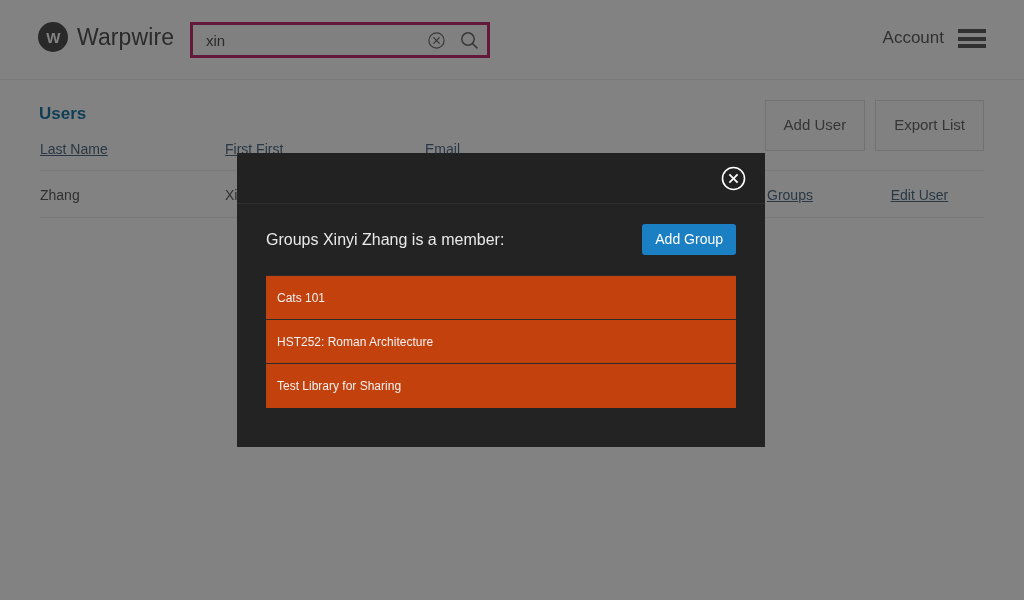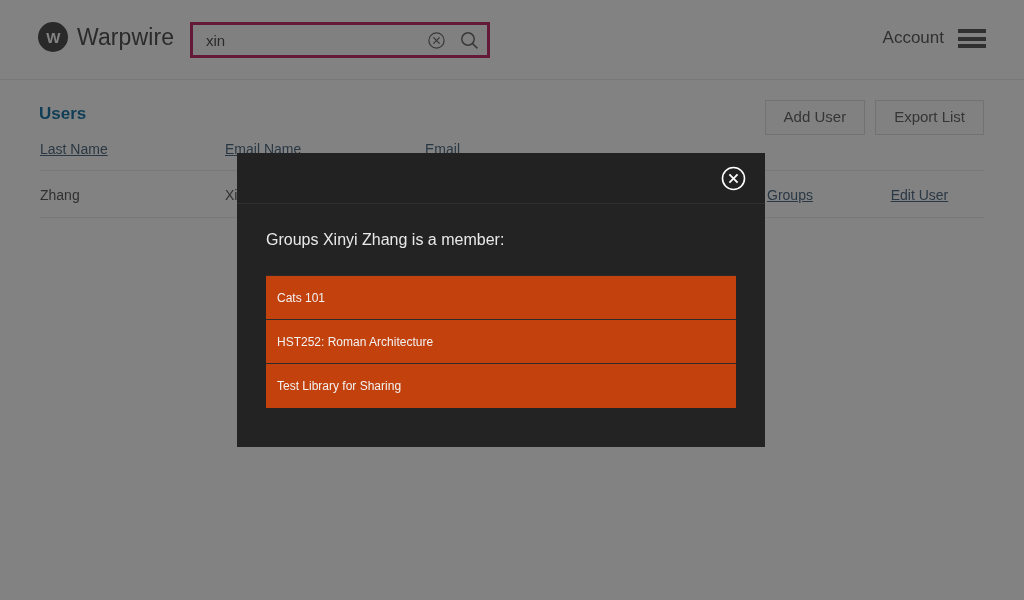--- a/index.html
+++ b/index.html
@@ -155,21 +155,21 @@
     top: 20px;
     display: flex;
     gap: 10px;
   }
   .ghost-btn {
     border: 1px solid #dcdcdc;
     background: #fcfcfc;
     color: #555;
     font-family: "Liberation Sans", sans-serif;
     font-size: 15px;
-    padding: 8px 18px;
+    padding: 16px 18px;
     line-height: 1.1;
   }
 
   table.users {
     width: 944px;
     margin: 0 40px;
     border-collapse: collapse;
     table-layout: fixed;
   }
   table.users th {
@@ -326,21 +326,21 @@
       </div>
     </div>
 
     <table class="users">
       <thead>
         <tr>
           <th style="width:185px">
             <a href="#">Last Name</a>
           </th>
           <th style="width:200px">
-            <a href="#">Email Name</a>
+            <a href="#">First First</a>
           </th>
           <th style="width:300px">
             <a href="#">Email</a>
           </th>
           <th style="width:130px" class="ta-right"></th>
           <th style="width:129px" class="ta-right"></th>
         </tr>
       </thead>
       <tbody>
         <tr>
@@ -370,20 +370,21 @@
         <line x1="8.4" y1="8.4" x2="16.6" y2="16.6" stroke="#ffffff" stroke-width="1.8"></line>
         <line x1="16.6" y1="8.4" x2="8.4" y2="16.6" stroke="#ffffff" stroke-width="1.8"></line>
       </svg>
     </span>
   </div>
 
   <div class="modal-body">
 
     <div class="modal-subhead">
       <div class="modal-subhead-text">Groups Xinyi Zhang is a member:</div>
+      <button class="add-group-btn">Add Group</button>
     </div>
 
     <ul class="group-list">
       <li>
         <span>Cats 101</span>
       </li>
       <li>
         <span>HST252: Roman Architecture</span>
       </li>
       <li>

